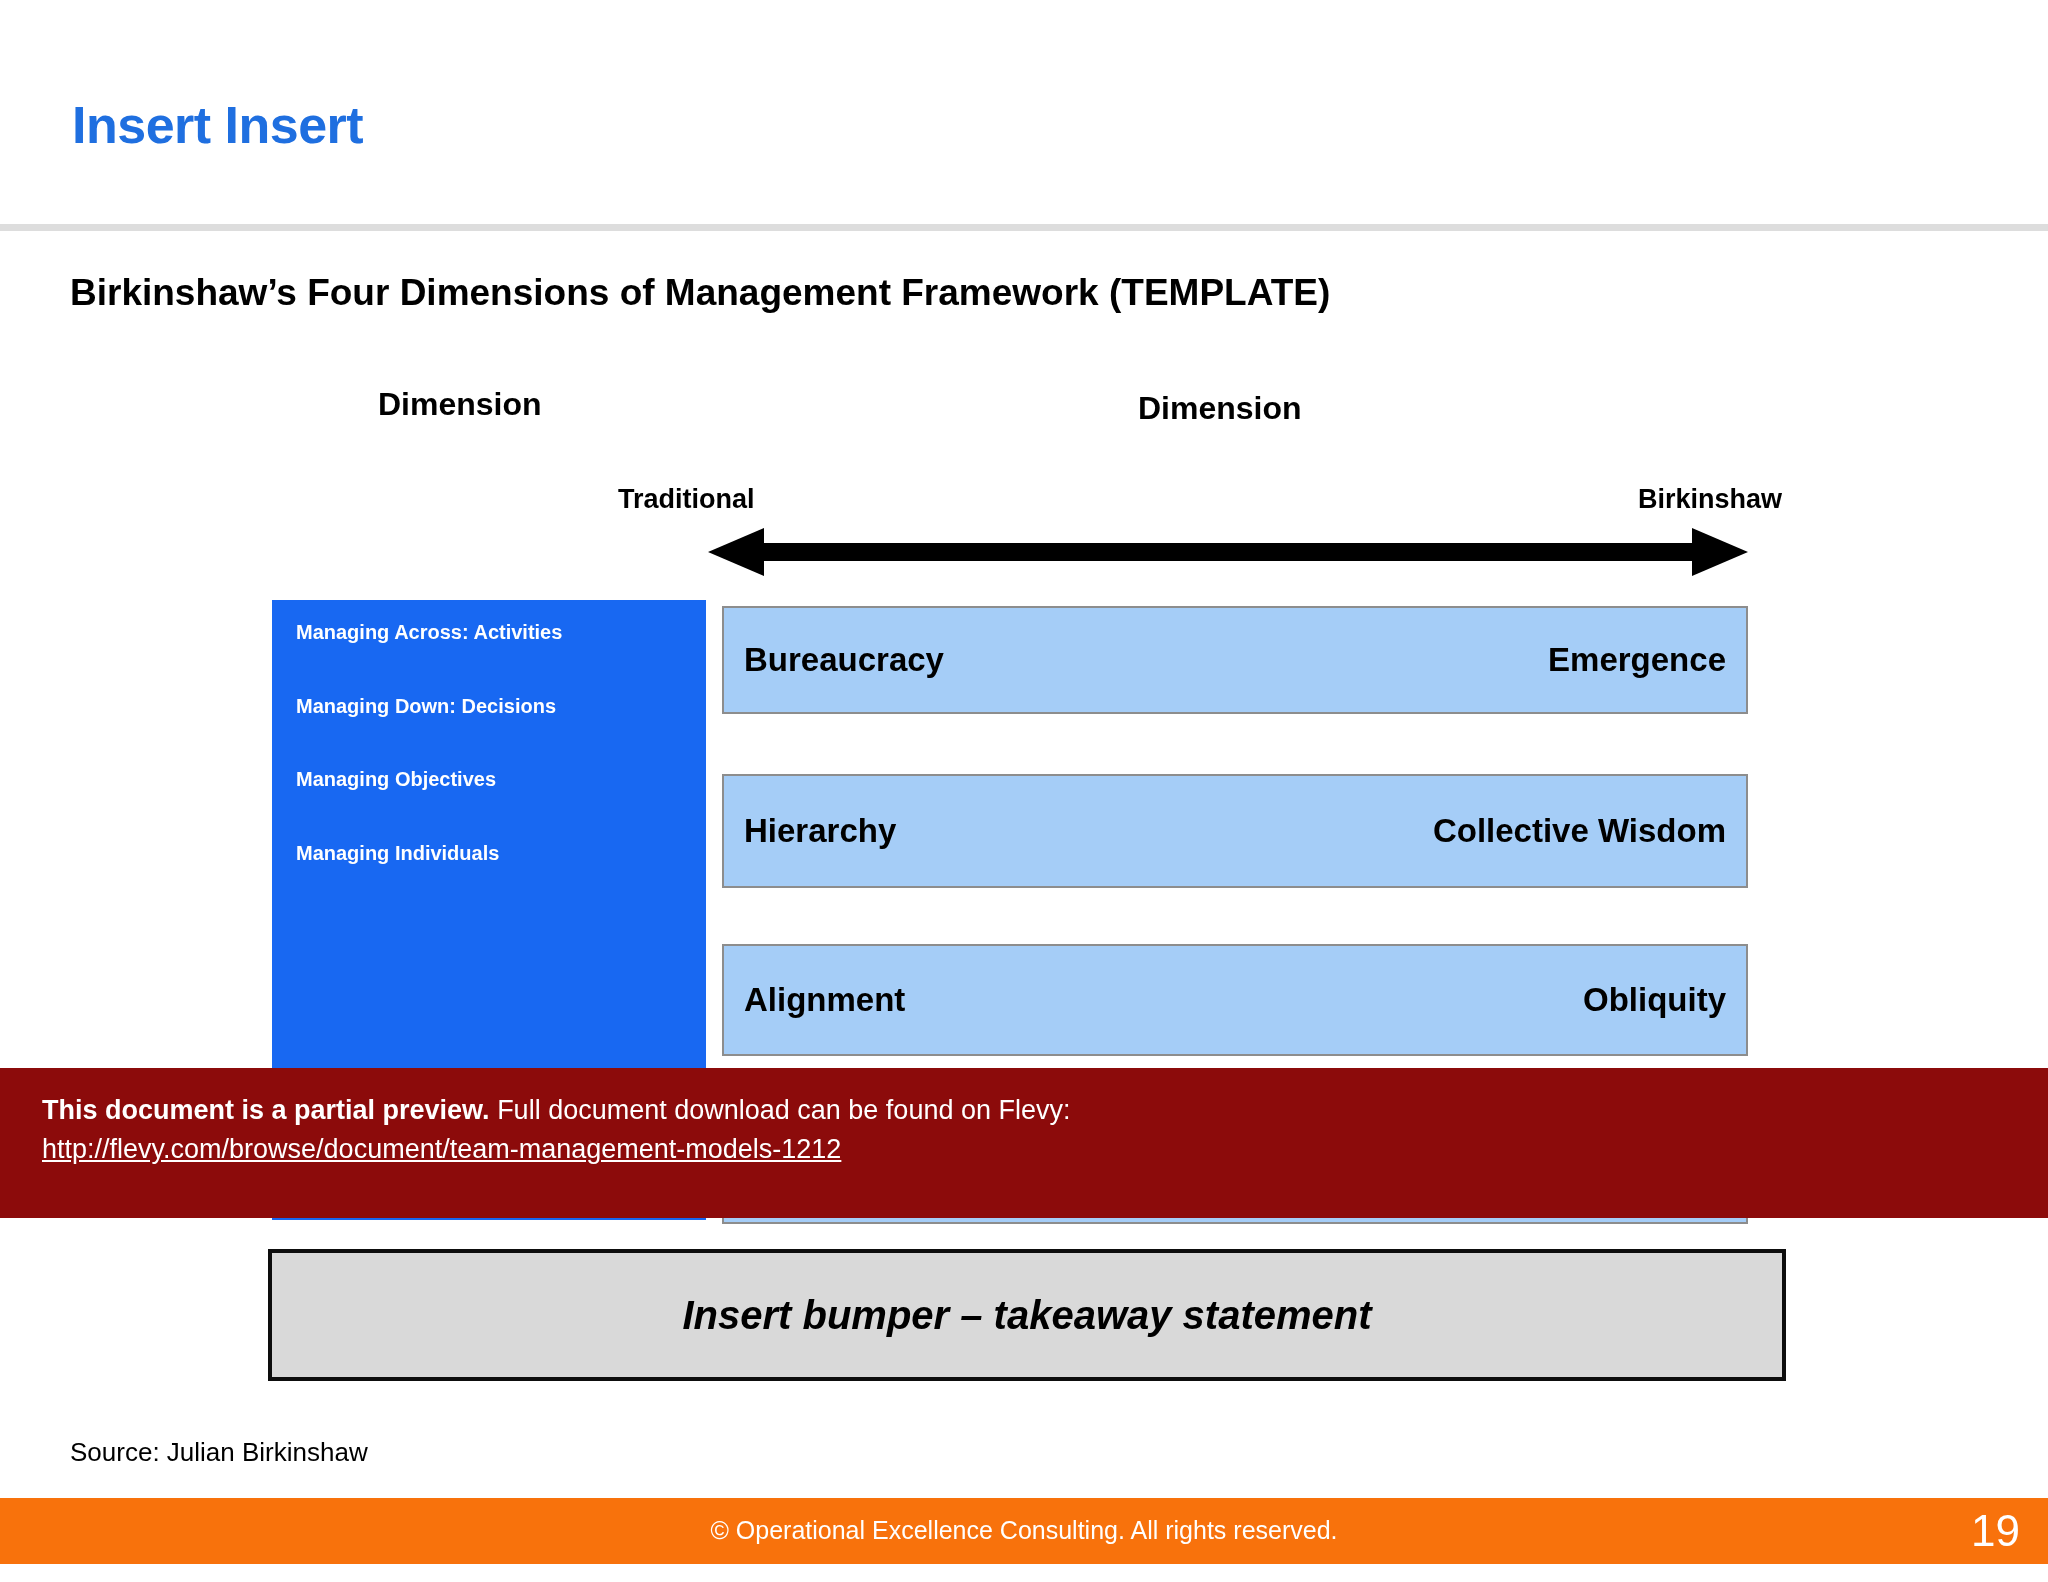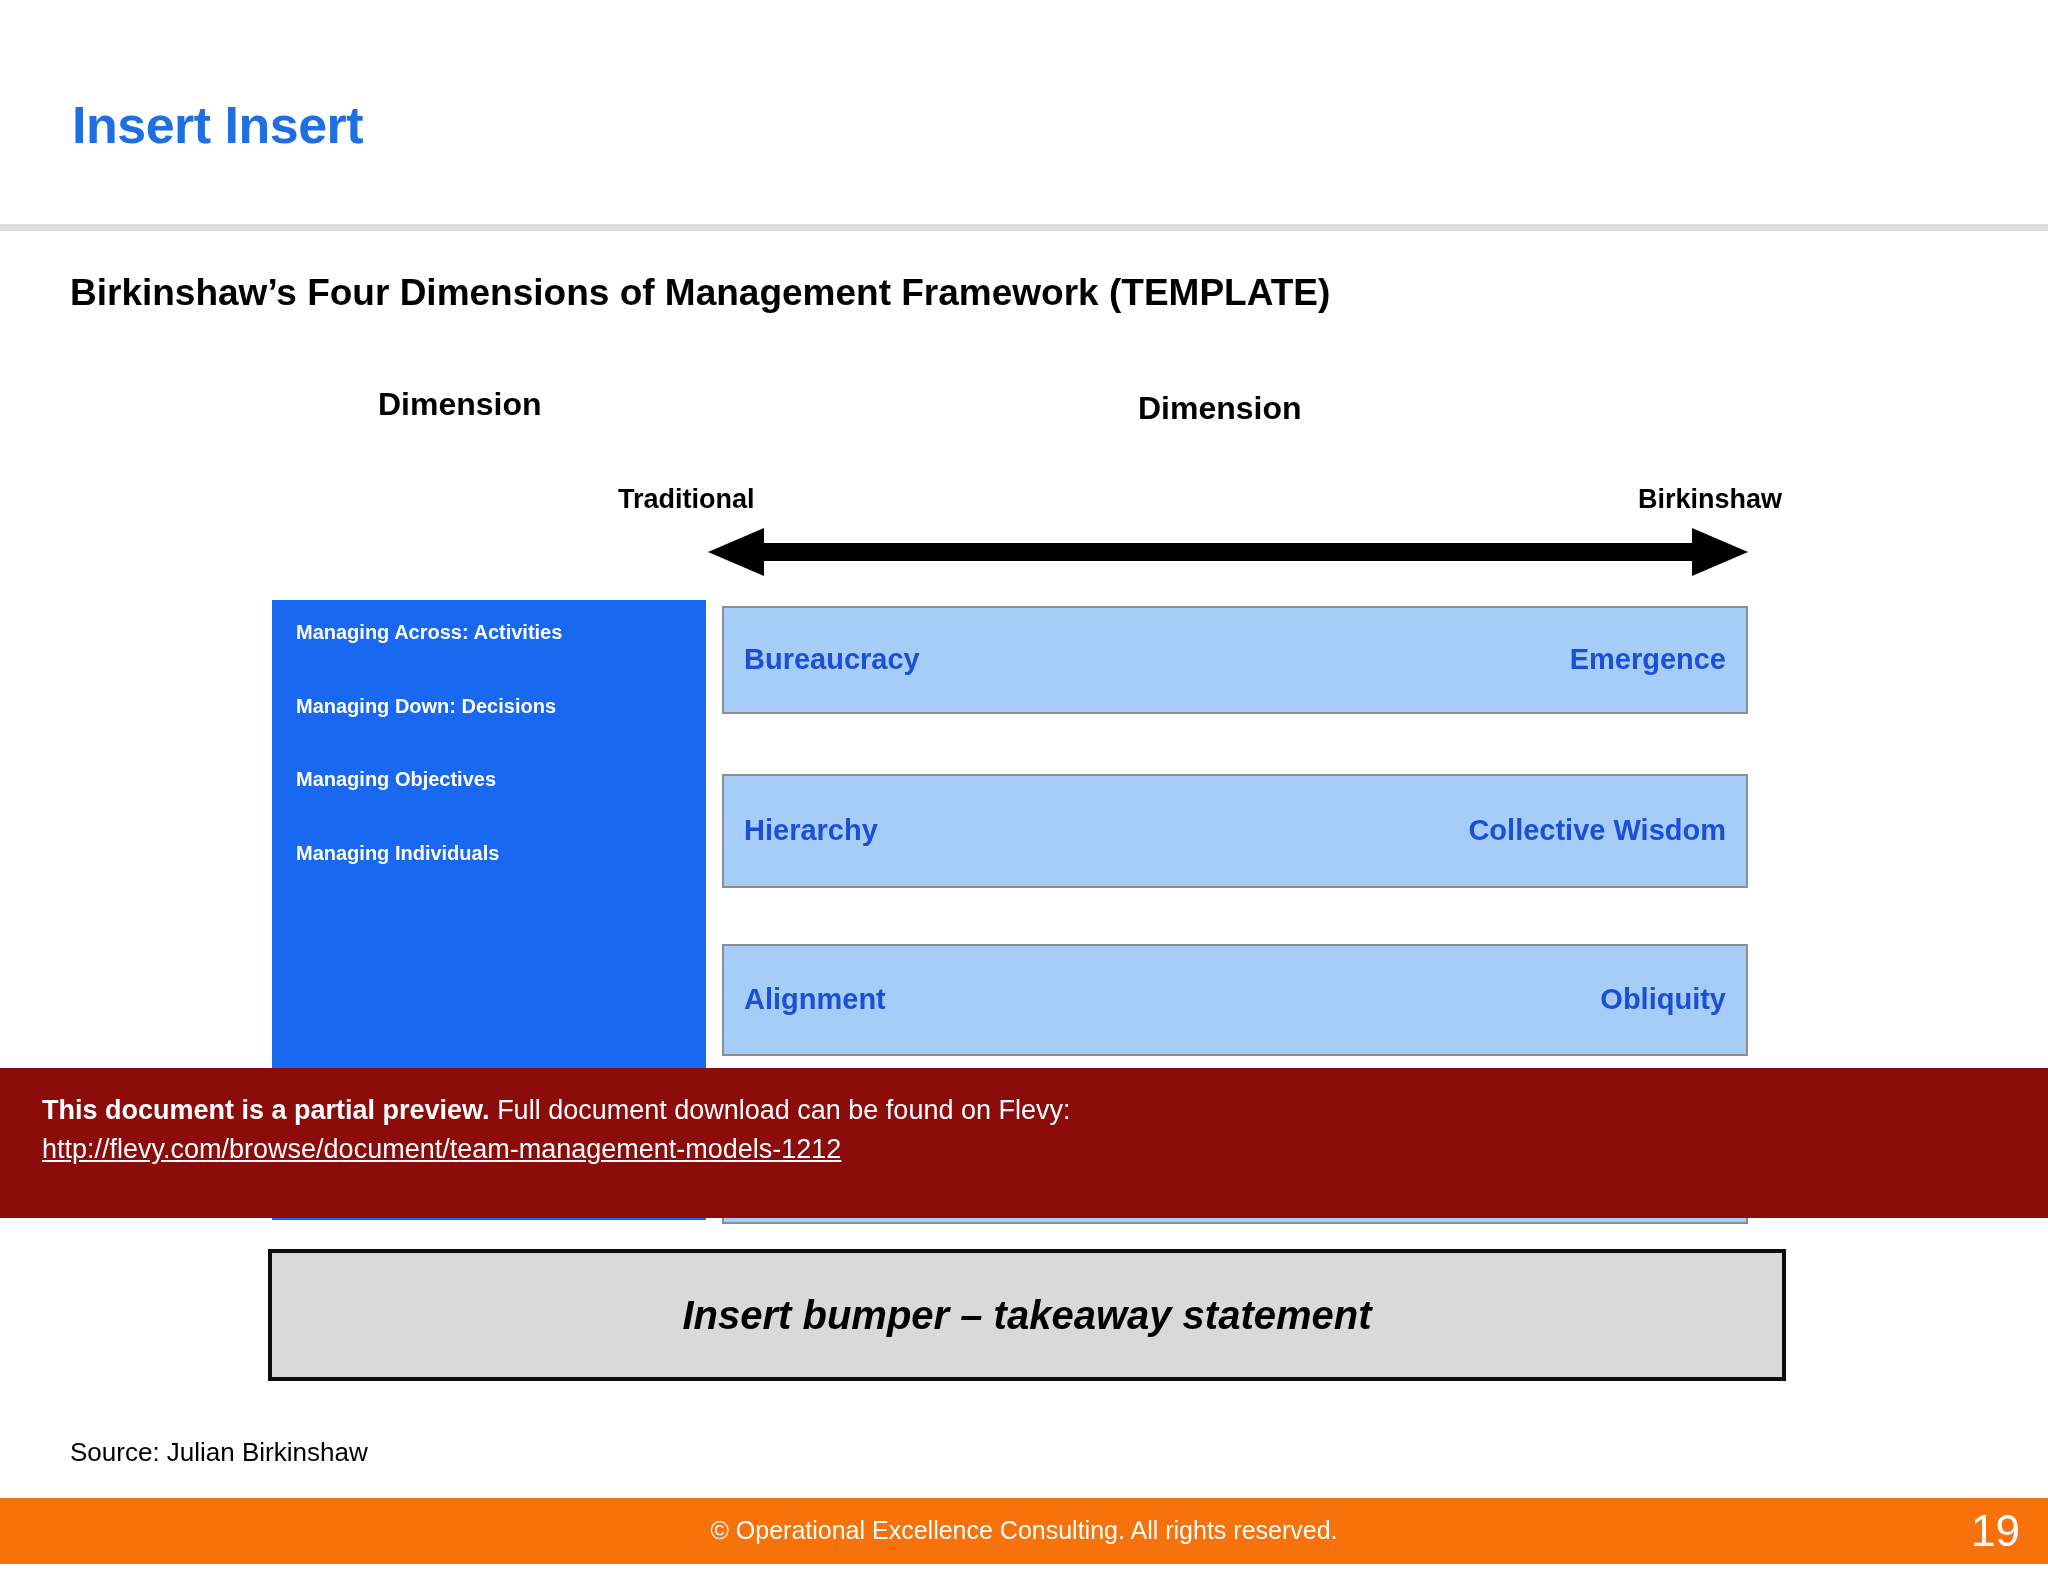--- a/index.html
+++ b/index.html
@@ -112,23 +112,23 @@
     align-items: center;
     justify-content: space-between;
     padding: 0 20px;
   }
   .principle-bar-1 { top: 606px; height: 108px; }
   .principle-bar-2 { top: 774px; height: 114px; }
   .principle-bar-3 { top: 944px; height: 112px; }
   .principle-bar-4 { top: 1114px; height: 110px; }
 
   .principle-left, .principle-right {
-    font-size: 29px;
-    font-weight: bold;
-    color: #1d4ed8;
+    font-size: 33px;
+    font-weight: bold;
+    color: #000000;
     line-height: 1.08;
   }
   .principle-right { text-align: right; }
 
   
   .preview-banner {
     position: absolute;
     left: 0;
     top: 1068px;
     width: 2048px;

